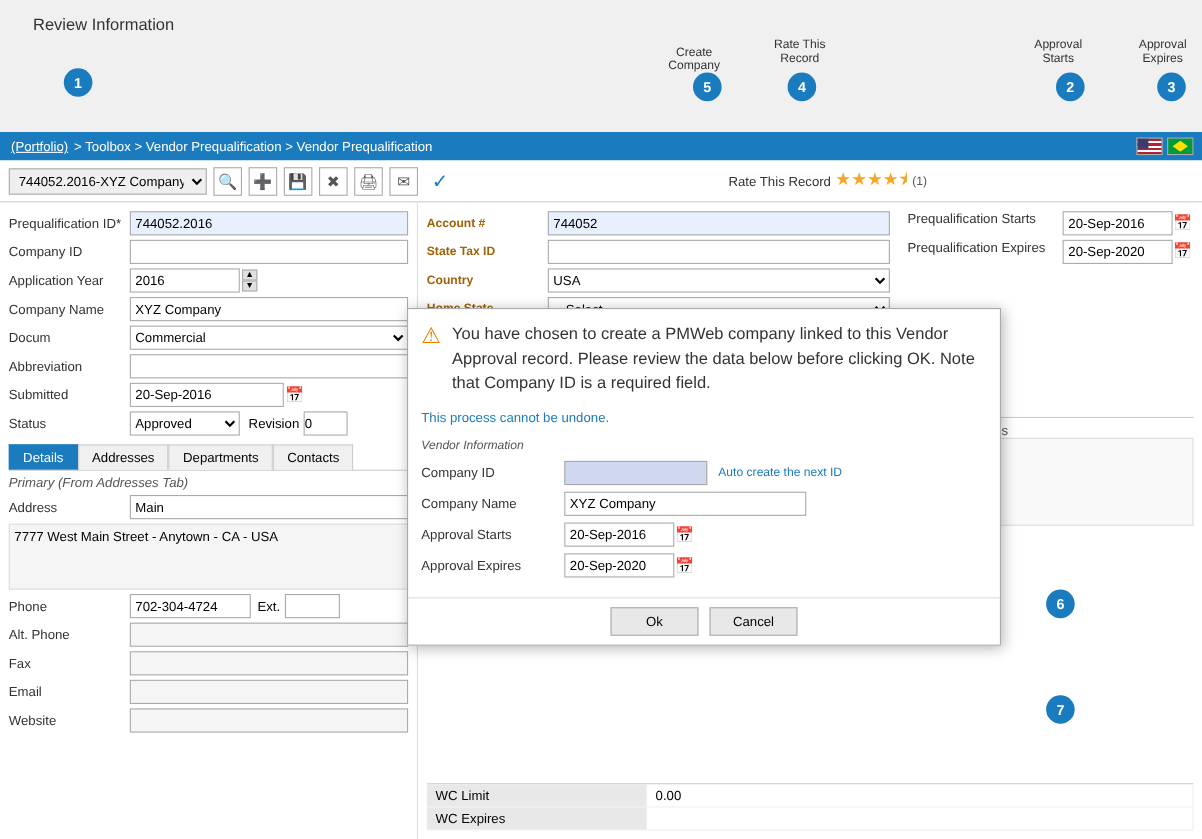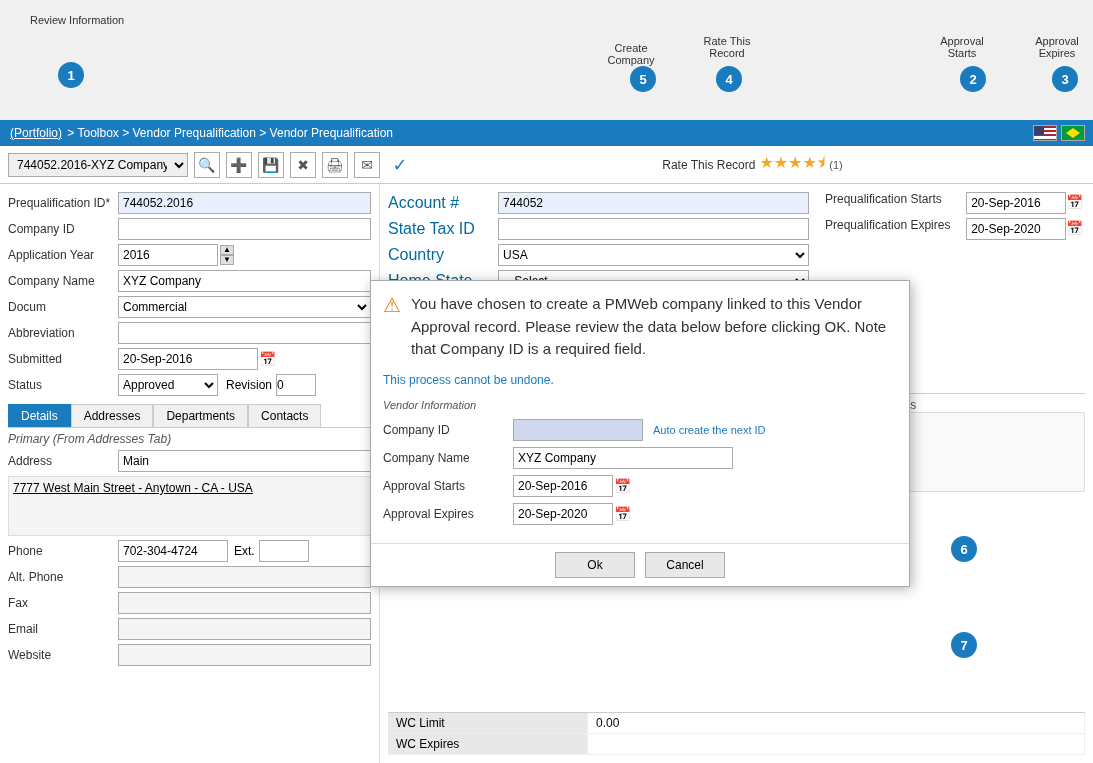--- a/index.html
+++ b/index.html
@@ -17,21 +17,21 @@
       width: 26px; height: 26px;
       border-radius: 50%;
       background: #1a7bbf;
       color: white;
       display: flex; align-items: center; justify-content: center;
       font-weight: bold; font-size: 13px;
       z-index: 10;
     }
     .annotation-label {
       position: absolute;
-      font-size: 11px;
+      font-size: 15px;
       color: #333;
       text-align: center;
     }
 
     
     .nav-bar {
       position: absolute;
       top: 120px; left: 0; right: 0;
       height: 26px;
       background: #1a7bbf;
@@ -214,40 +214,40 @@
     }
 
     
     .section-header { font-size: 12px; color: #555; margin: 4px 0; font-style: italic; }
     .address-block {
       background: #f5f5f5;
       padding: 4px;
       margin-bottom: 4px;
       min-height: 60px;
       border: 1px solid #ddd;
-      text-decoration: underline;
     }
 
     
     .right-panel {
       flex: 1;
       padding: 8px;
       display: flex;
       flex-direction: column;
     }
     .right-form-row {
       display: flex;
       align-items: center;
       margin-bottom: 4px;
     }
     .right-form-label {
       width: 110px;
-      font-size: 16px;
-      color: #0369a1;
+      font-size: 11px;
+      color: #a16207;
       flex-shrink: 0;
+      font-weight: bold;
     }
     .right-form-input {
       flex: 1;
       height: 22px;
       border: 1px solid #aaa;
       padding: 2px 4px;
       font-size: 12px;
       background: #e8f0fe;
     }
     .right-form-input.white { background: white; }

